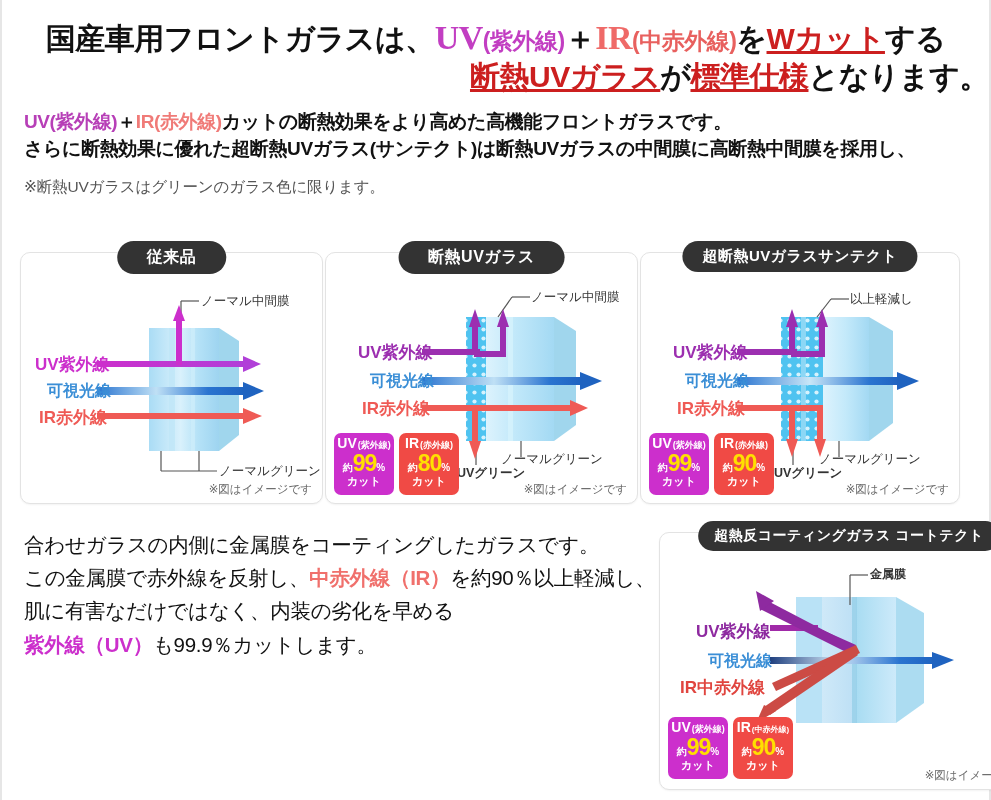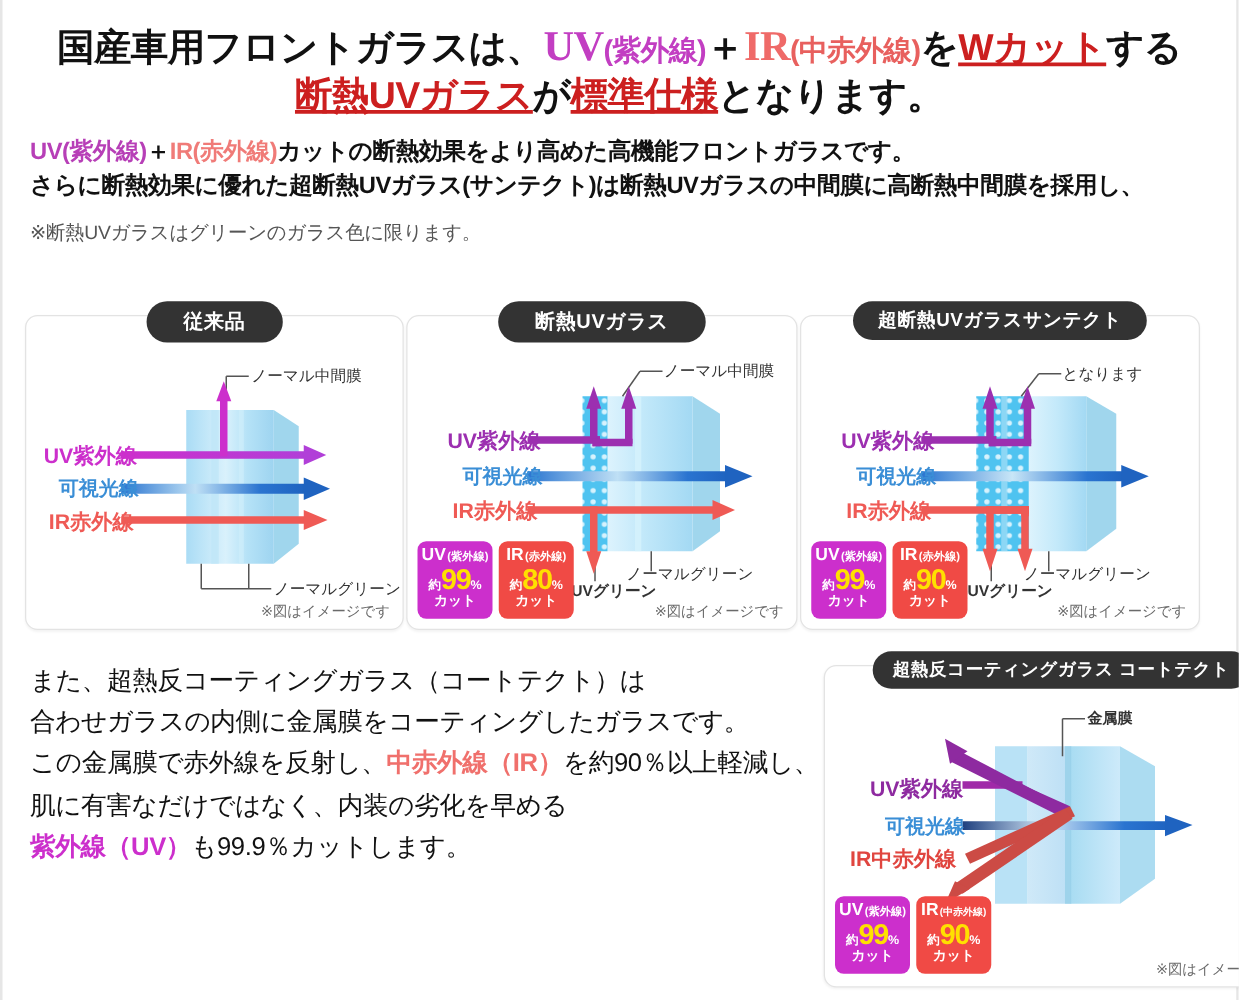--- a/index.html
+++ b/index.html
@@ -14,21 +14,21 @@
     position:absolute;inset:0;
     border-left:2px solid #e6e6e6;
     border-right:2px solid #e6e6e6;
     box-sizing:border-box;
     background:#fff;
   }
 
   
   .title-block{padding:18px 0 4px 0;text-align:center;}
   .title-l1{font-size:30px;font-weight:bold;letter-spacing:-.5px;white-space:nowrap;line-height:1.15;}
-  .title-l2{font-size:30px;font-weight:bold;letter-spacing:-.5px;white-space:nowrap;line-height:1.35;}
+  .title-l2{font-size:30px;font-weight:bold;letter-spacing:-.5px;white-space:nowrap;line-height:1.35;text-align:right;}
   .t-black{color:#111;}
   .t-purple{color:#c23ec2;}
   .t-red{color:#e8605e;}
   .t-darkred{color:#cc1f1f;text-decoration:underline;}
   .t-uv{color:#c23ec2;font-family:"Liberation Serif","DejaVu Serif",serif;font-size:34px;}
   .t-ir{color:#ef6a68;font-family:"Liberation Serif","DejaVu Serif",serif;font-size:34px;}
   .sm{font-size:23px;}
   .plus{color:#111;font-size:31px;font-weight:bold;}
 
   
@@ -345,21 +345,21 @@
             <rect x="176" y="152" width="6" height="36" fill="#ef5a55"></rect>
             <polygon points="173,186 179,204 185,186" fill="#ef5a55"></polygon>
             <rect x="148" y="152" width="6" height="36" fill="#ef5a55"></rect>
             <polygon points="145,186 151,204 157,186" fill="#ef5a55"></polygon>
           </g>
           <text x="32" y="105" font-family="Liberation Sans, sans-serif" font-size="17" font-weight="bold" fill="#9c2fb0">UV紫外線</text>
           <text x="44" y="133" font-family="Liberation Sans, sans-serif" font-size="16" font-weight="bold" fill="#3a8ed6">可視光線</text>
           <text x="36" y="161" font-family="Liberation Sans, sans-serif" font-size="17" font-weight="bold" fill="#ef5a55">IR赤外線</text>
         </svg>
       </div>
-      <div style="position:absolute;left:209px;top:38px;font-size:12.5px;color:#333;white-space:nowrap;">となります</div>
+      <div style="position:absolute;left:209px;top:38px;font-size:12.5px;color:#333;white-space:nowrap;">以上軽減し</div>
       <div style="position:absolute;left:178px;top:198px;font-size:12.5px;color:#333;white-space:nowrap;">ノーマルグリーン</div>
       <div style="position:absolute;left:108px;top:212px;font-size:12.5px;color:#333;white-space:nowrap;font-weight:bold;">断熱UVグリーン</div>
       <div class="badges" style="left:8px;bottom:8px;">
         <div class="badge uv">
           <div class="b-top">
               <b>UV</b>
               <span>(紫外線)</span>
             </div>
           <div class="b-mid">
               <span class="yaku">約</span>
@@ -379,21 +379,20 @@
               <span class="pct">%</span>
             </div>
           <div class="b-bot">カット</div>
         </div>
       </div>
       <div class="imgnote">※図はイメージです</div>
     </div>
   </div>
 
   <div class="lower">
-    <div class="ln">また、超熱反コーティングガラス（コートテクト）は</div>
     <div class="ln">合わせガラスの内側に金属膜をコーティングしたガラスです。</div>
     <div class="ln">
       <span>この金属膜で赤外線を反射し、</span><span class="g-ir">中赤外線（IR）</span><span>を約90％以上軽減し、</span>
     </div>
     <div class="ln">肌に有害なだけではなく、内装の劣化を早める</div>
     <div class="ln">
       <span class="g-uv">紫外線（UV）</span><span>も99.9％カットします。</span>
     </div>
   </div>
 

